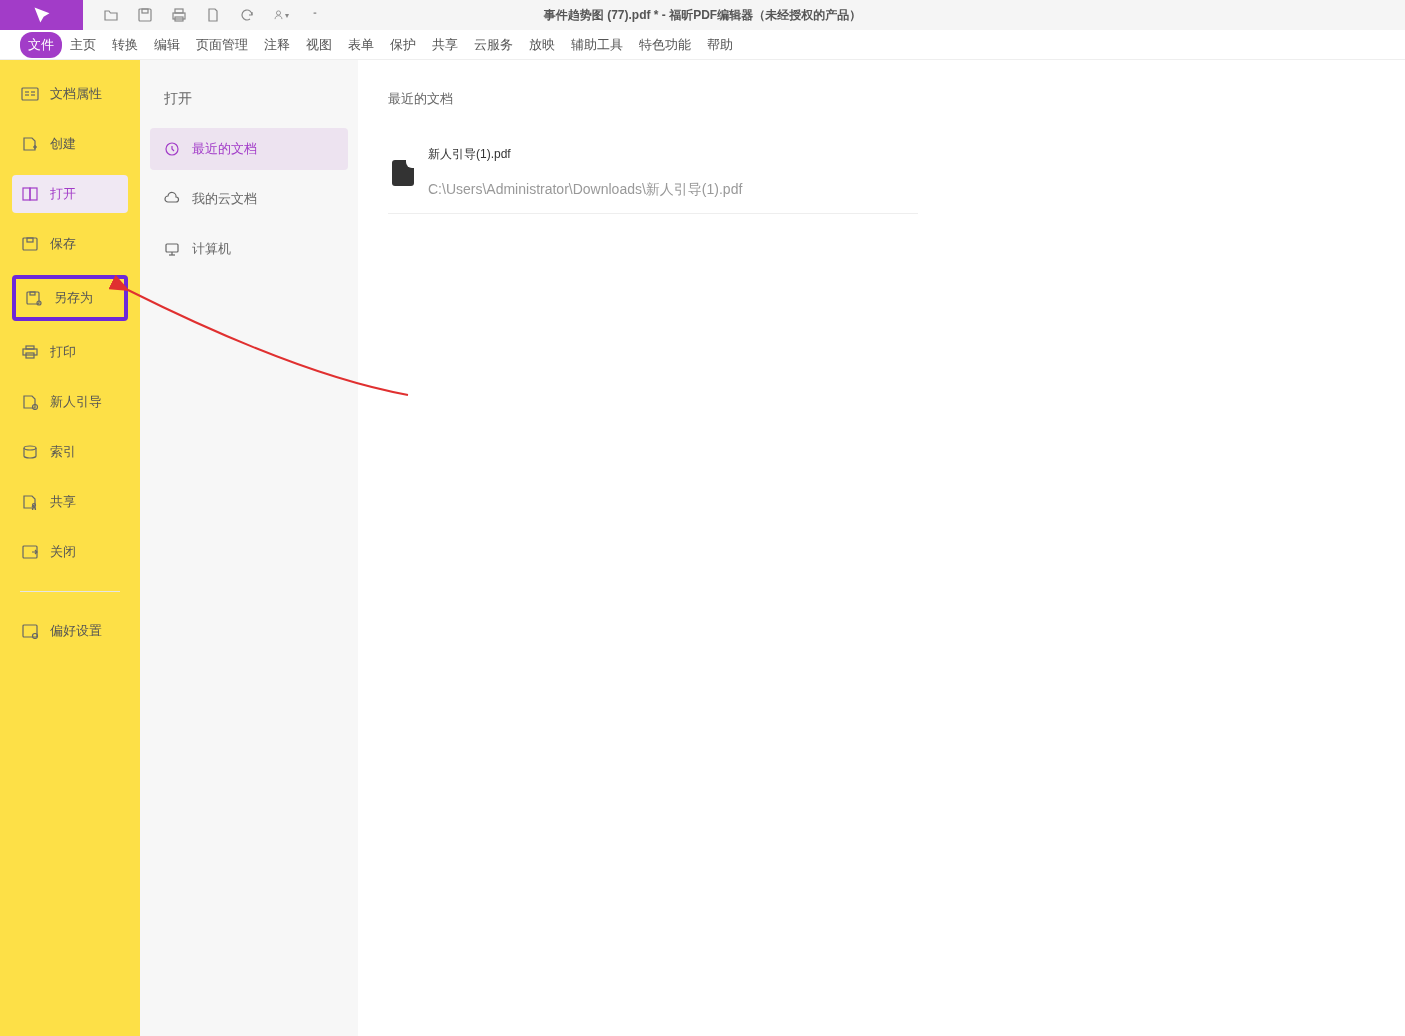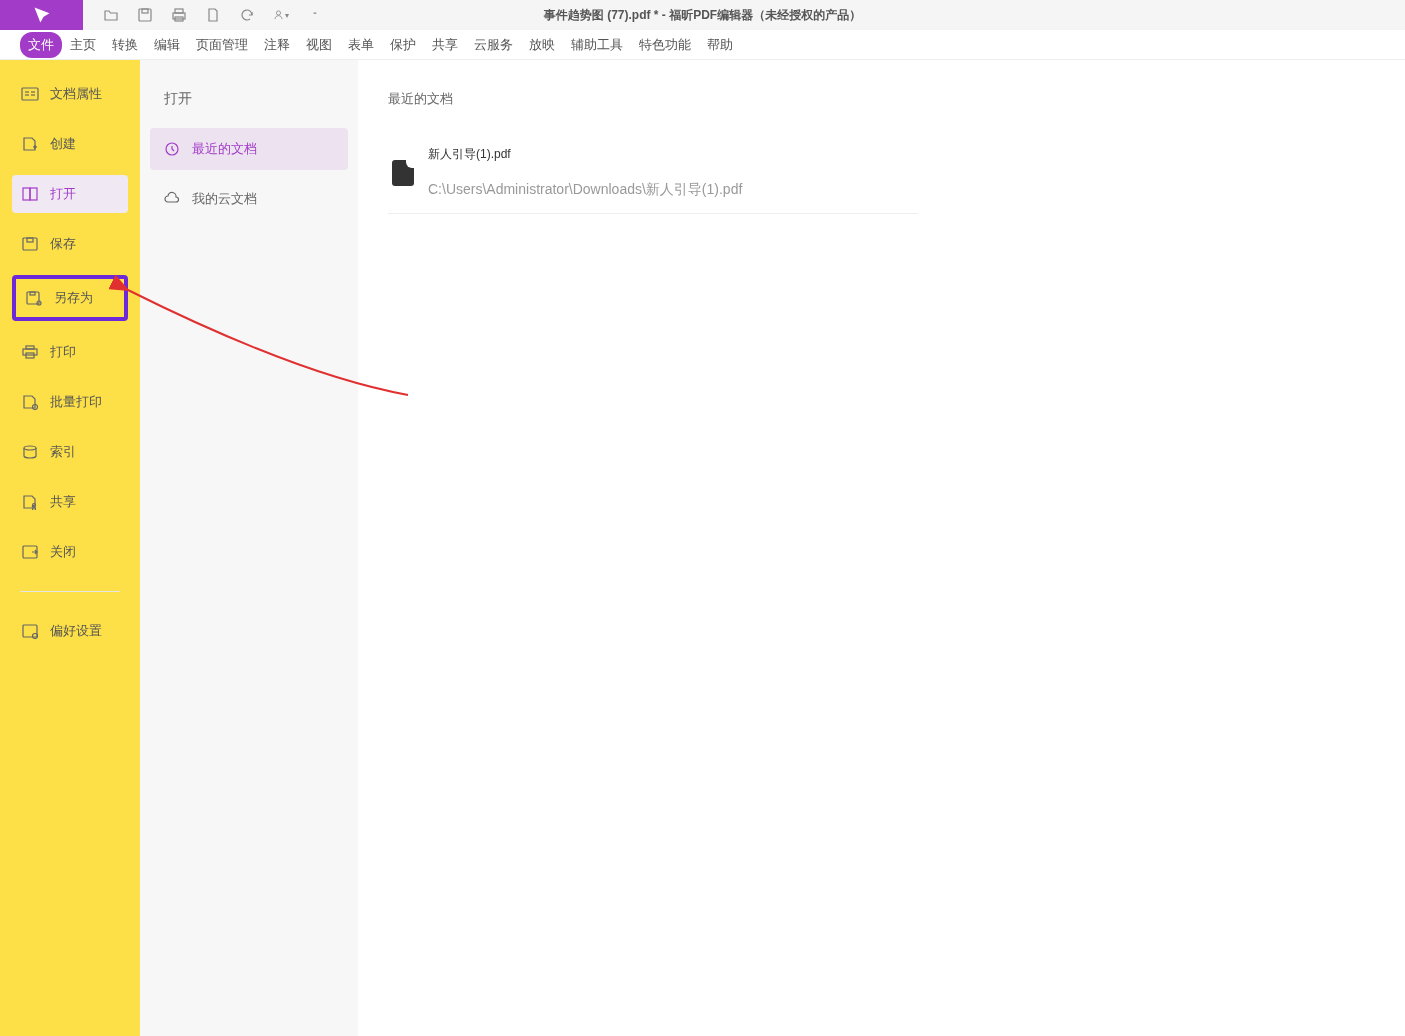--- a/index.html
+++ b/index.html
@@ -175,21 +175,21 @@
         </span>
       <span>打印</span>
     </div>
     <div class="side-item">
       <span class="side-icon">
           <svg width="18" height="16" viewBox="0 0 18 16" fill="none" stroke="#666" stroke-width="1.2">
             <path d="M3 2h8l3 3v9H3z"></path>
             <circle cx="14" cy="13" r="2.5"></circle>
           </svg>
         </span>
-      <span>批量打印</span>
+      <span>新人引导</span>
     </div>
     <div class="side-item">
       <span class="side-icon">
           <svg width="18" height="16" viewBox="0 0 18 16" fill="none" stroke="#666" stroke-width="1.2">
             <ellipse cx="9" cy="4" rx="6" ry="2"></ellipse>
             <path d="M3 4v8c0 1 3 2 6 2s6-1 6-2V4"></path>
           </svg>
         </span>
       <span>索引</span>
     </div>
@@ -237,20 +237,30 @@
         </span>
       <span>最近的文档</span>
     </div>
     <div class="side2-item">
       <span class="side2-icon">
           <svg width="16" height="16" viewBox="0 0 16 16" fill="none" stroke="#666" stroke-width="1.2">
             <path d="M4 11a3 3 0 0 1 0-6 4 4 0 0 1 8 1 2.5 2.5 0 0 1 0 5z"></path>
           </svg>
         </span>
       <span>我的云文档</span>
+    </div>
+    <div class="side2-item">
+      <span class="side2-icon">
+          <svg width="16" height="16" viewBox="0 0 16 16" fill="none" stroke="#666" stroke-width="1.2">
+            <rect x="2" y="3" width="12" height="8" rx="1"></rect>
+            <line x1="5" y1="14" x2="11" y2="14"></line>
+            <line x1="8" y1="11" x2="8" y2="14"></line>
+          </svg>
+        </span>
+      <span>计算机</span>
     </div>
   </div>
 
   <div class="main-area">
     <div class="main-title">最近的文档</div>
     <div class="doc-item">
       <div class="doc-icon"></div>
       <div class="doc-info">
         <div class="doc-name">新人引导(1).pdf</div>
         <div class="doc-path">C:\Users\Administrator\Downloads\新人引导(1).pdf</div>

